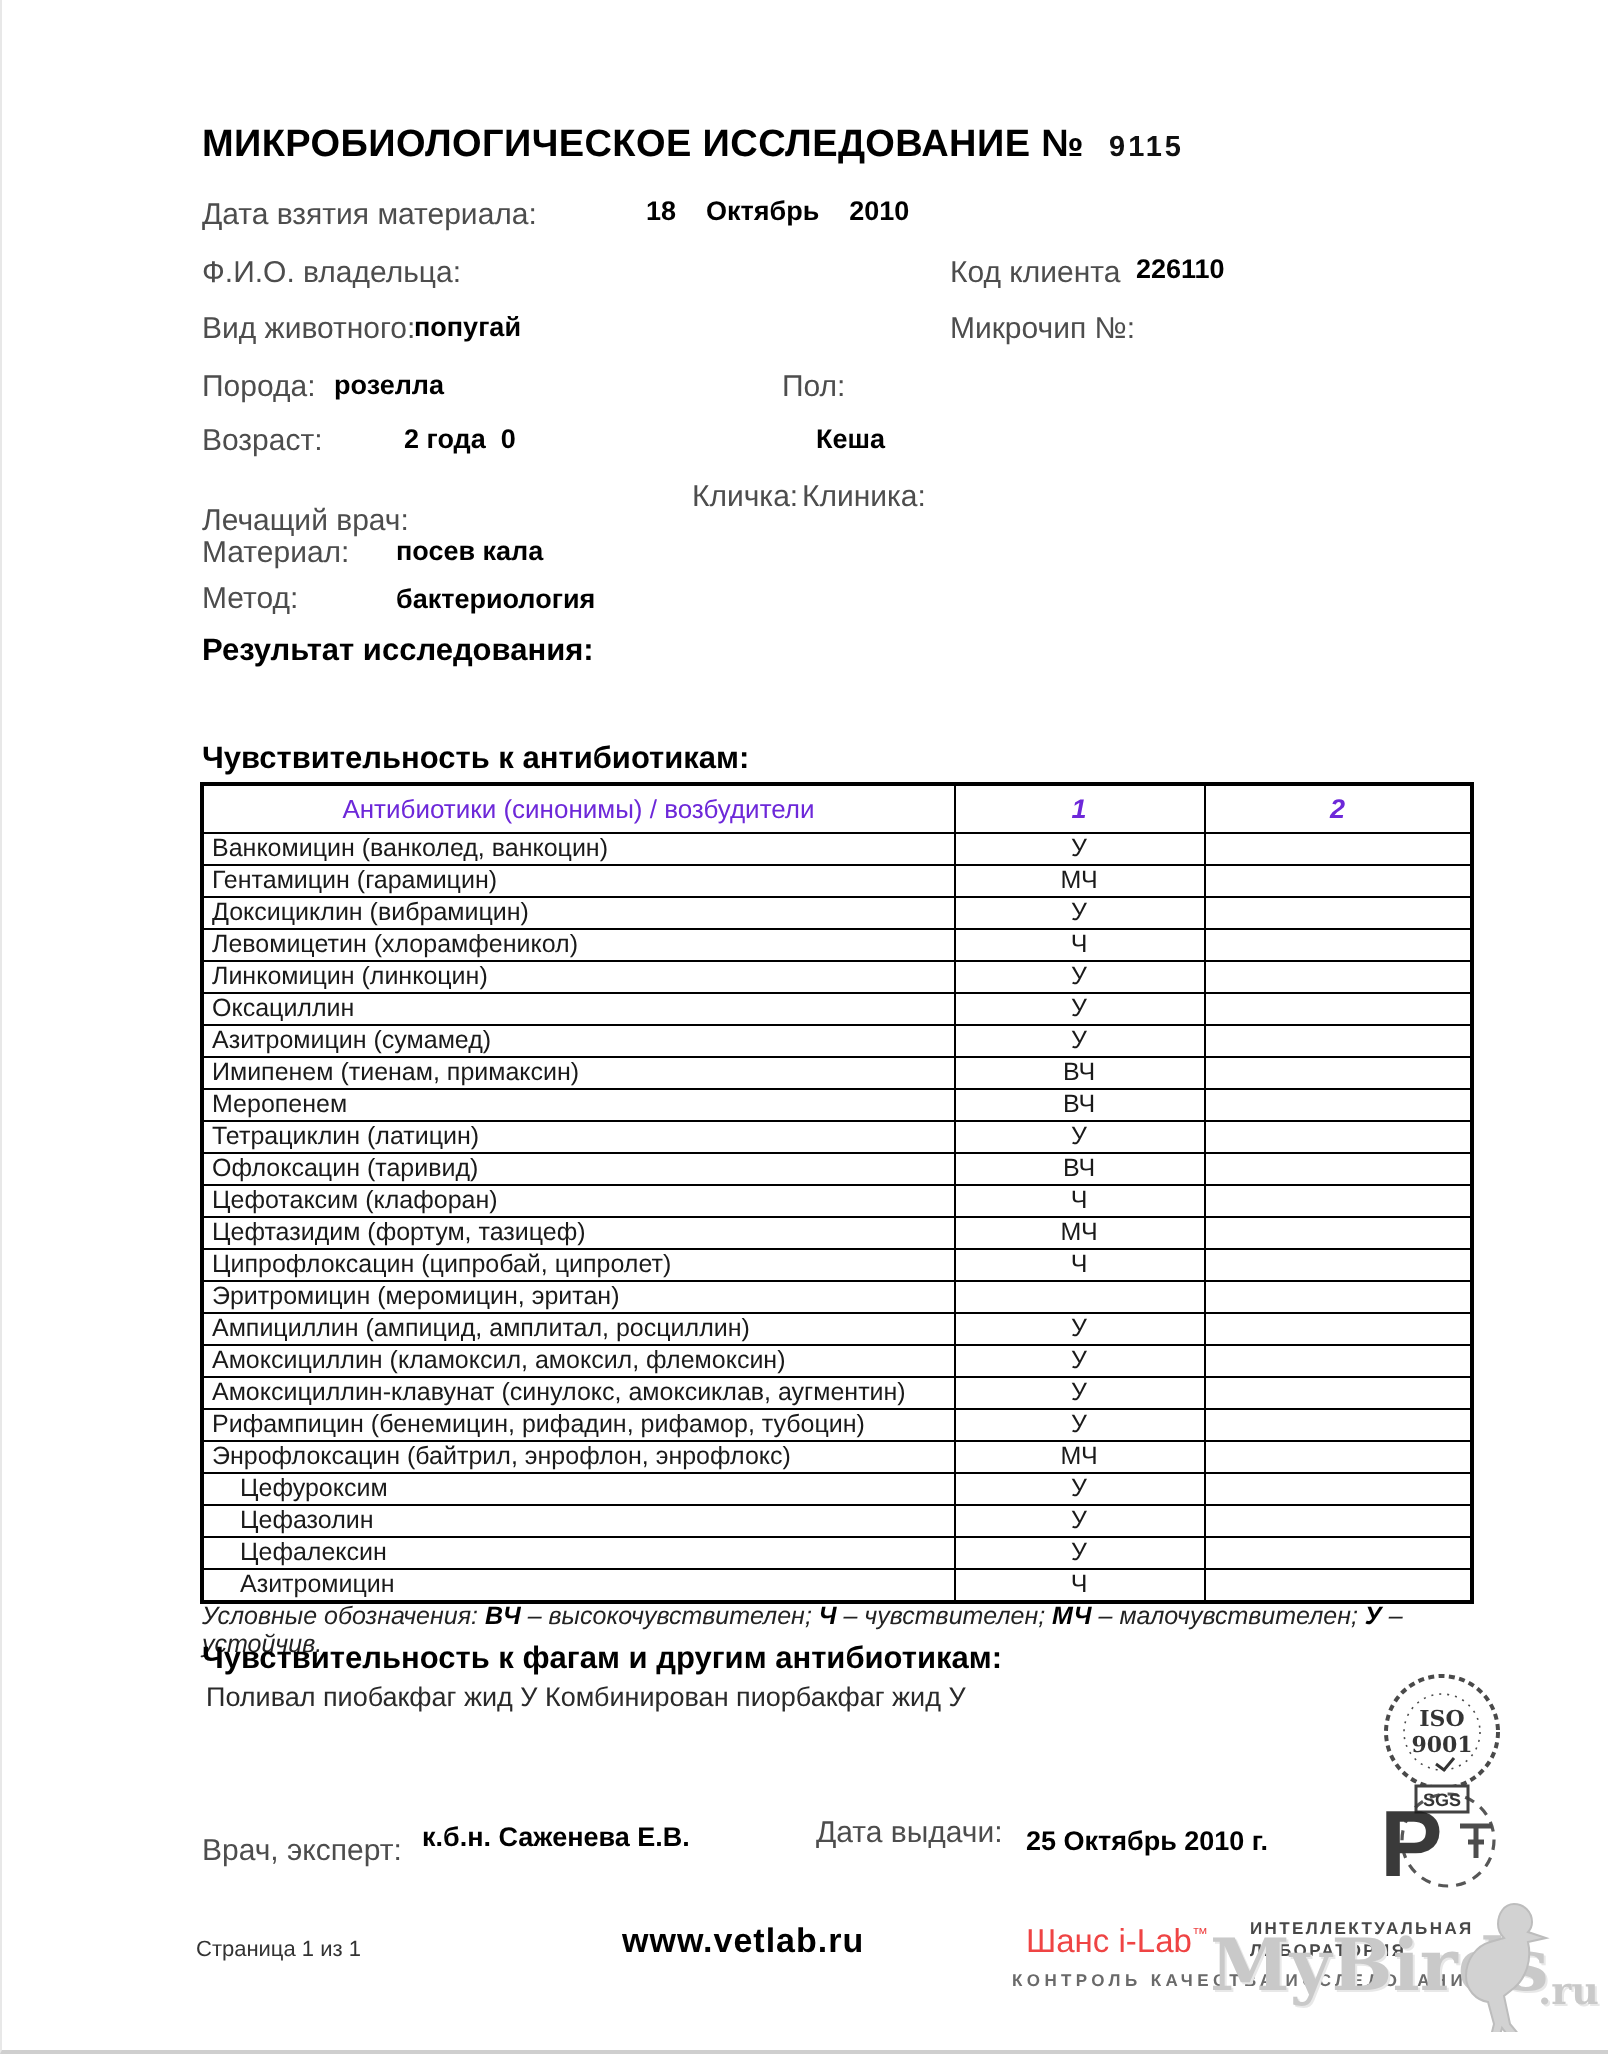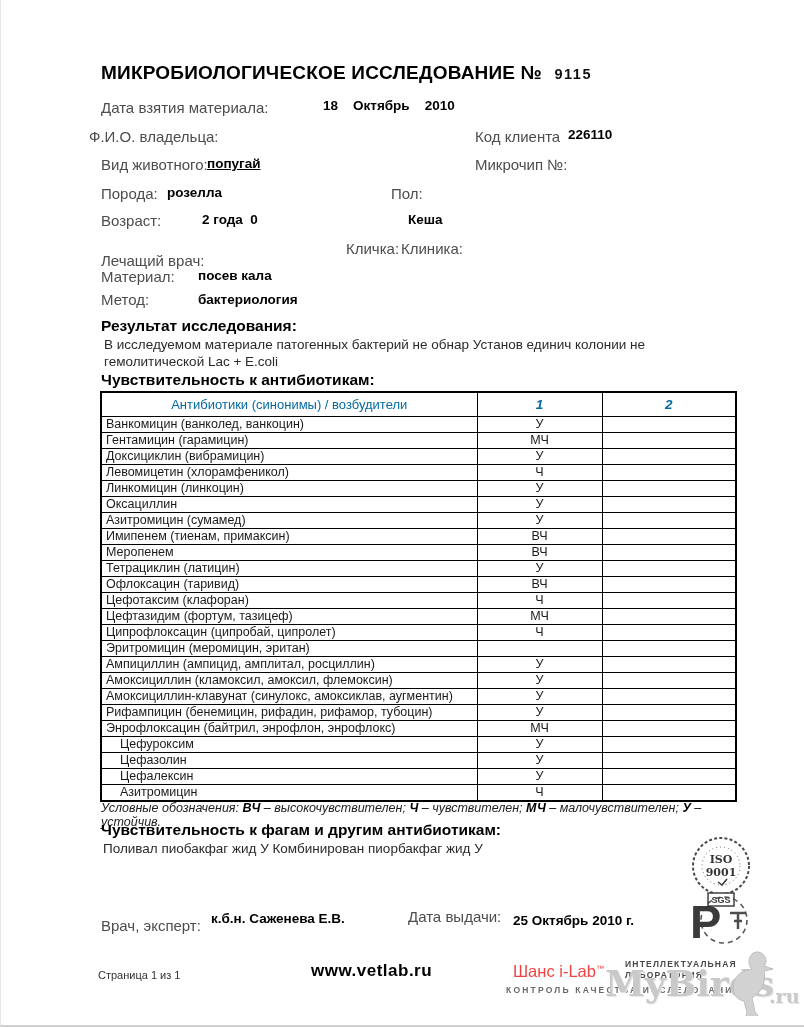--- a/index.html
+++ b/index.html
@@ -12,21 +12,21 @@
   .lbl{font-size:15px;color:#4d4d4d;}
   .val{font-weight:bold;color:#000;font-size:13.5px;}
   .pre{white-space:pre;}
   .h-title{font-size:19px;font-weight:bold;color:#000;letter-spacing:.2px;}
   .h-num{font-size:14.5px;font-weight:bold;color:#111;letter-spacing:1.5px;}
   .sec-head{font-size:15.5px;font-weight:bold;color:#000;}
   .body-text{font-size:13.5px;color:#2a2a2a;line-height:1.25;}
   table.sens{border-collapse:collapse;table-layout:fixed;width:635px;background:#fff;}
   table.sens,table.sens th,table.sens td{border:1px solid #000;}
   table.sens{border-width:2px;}
-  table.sens th{height:21px;font-weight:normal;font-size:13px;color:#0369a1;}
+  table.sens th{height:21px;font-weight:normal;font-size:13px;color:#6d28d9;}
   table.sens th.num{font-weight:bold;font-style:italic;font-size:13.5px;}
   table.sens td{height:15px;font-size:12.5px;line-height:15px;padding:0 4px;color:#1a1a1a;
     white-space:nowrap;overflow:hidden;}
   td.c-val,th.num{text-align:center;}
   td.c-name.ind{padding-left:18px;}
   .legend{font-size:12.5px;color:#222;font-style:italic;}
   .legend b{color:#000;}
   .stamp{opacity:.85;}
   .wm{pointer-events:none;color:#c9c9c9;font-family:"DejaVu Serif",serif;font-weight:bold;
       text-shadow:1px 1px 0 #e8e8e8;}
@@ -43,26 +43,26 @@
 <div class="page">
 
   <div class="abs" style="left:100px;top:62px;">
     <span class="h-title">МИКРОБИОЛОГИЧЕСКОЕ ИССЛЕДОВАНИЕ №</span>
     <span class="h-num" style="margin-left:8px;">9115</span>
   </div>
 
   <span class="abs lbl" style="left:100px;top:99px;">Дата взятия материала:</span>
   <span class="abs val pre" style="left:322px;top:98px;">18    Октябрь    2010</span>
 
-  <span class="abs lbl" style="left:88px;top:128px;">Ф.И.О. владельца:</span>
+  <span class="abs lbl" style="left:100px;top:128px;">Ф.И.О. владельца:</span>
   <span class="abs lbl" style="left:474px;top:128px;">Код клиента</span>
   <span class="abs val" style="left:567px;top:127px;">226110</span>
 
   <span class="abs lbl" style="left:100px;top:156px;">Вид животного:</span>
-  <span class="abs val" style="left:206px;top:156px;text-decoration:underline;">попугай</span>
+  <span class="abs val" style="left:206px;top:156px;">попугай</span>
   <span class="abs lbl" style="left:474px;top:156px;">Микрочип №:</span>
 
   <span class="abs lbl" style="left:100px;top:185px;">Порода:</span>
   <span class="abs val" style="left:166px;top:185px;">розелла</span>
   <span class="abs lbl" style="left:390px;top:185px;">Пол:</span>
 
   <span class="abs lbl" style="left:100px;top:212px;">Возраст:</span>
   <span class="abs val pre" style="left:201px;top:212px;">2 года  0</span>
   <span class="abs lbl" style="left:345px;top:212px;margin-top:28px;">Кличка:</span>
   <span class="abs val" style="left:407px;top:212px;">Кеша</span>
@@ -70,21 +70,20 @@
   <span class="abs lbl" style="left:100px;top:240px;margin-top:12px;">Лечащий врач:</span>
   <span class="abs lbl" style="left:400px;top:240px;">Клиника:</span>
 
   <span class="abs lbl" style="left:100px;top:268px;">Материал:</span>
   <span class="abs val" style="left:197px;top:268px;">посев кала</span>
 
   <span class="abs lbl" style="left:100px;top:291px;">Метод:</span>
   <span class="abs val" style="left:197px;top:292px;">бактериология</span>
 
   <span class="abs sec-head" style="left:100px;top:317px;">Результат исследования:</span>
-  <div class="abs body-text" style="left:103px;top:337px;width:558px;">В исследуемом материале патогенных бактерий не обнар Установ единич колонии не гемолитической Lac + E.coli</div>
 
   <span class="abs sec-head" style="left:100px;top:371px;">Чувствительность к антибиотикам:</span>
 
   <table class="sens abs" style="left:99px;top:391px;">
     <colgroup>
         <col style="width:376px">
         <col style="width:125px">
         <col style="width:134px">
       </colgroup>
     <thead>

